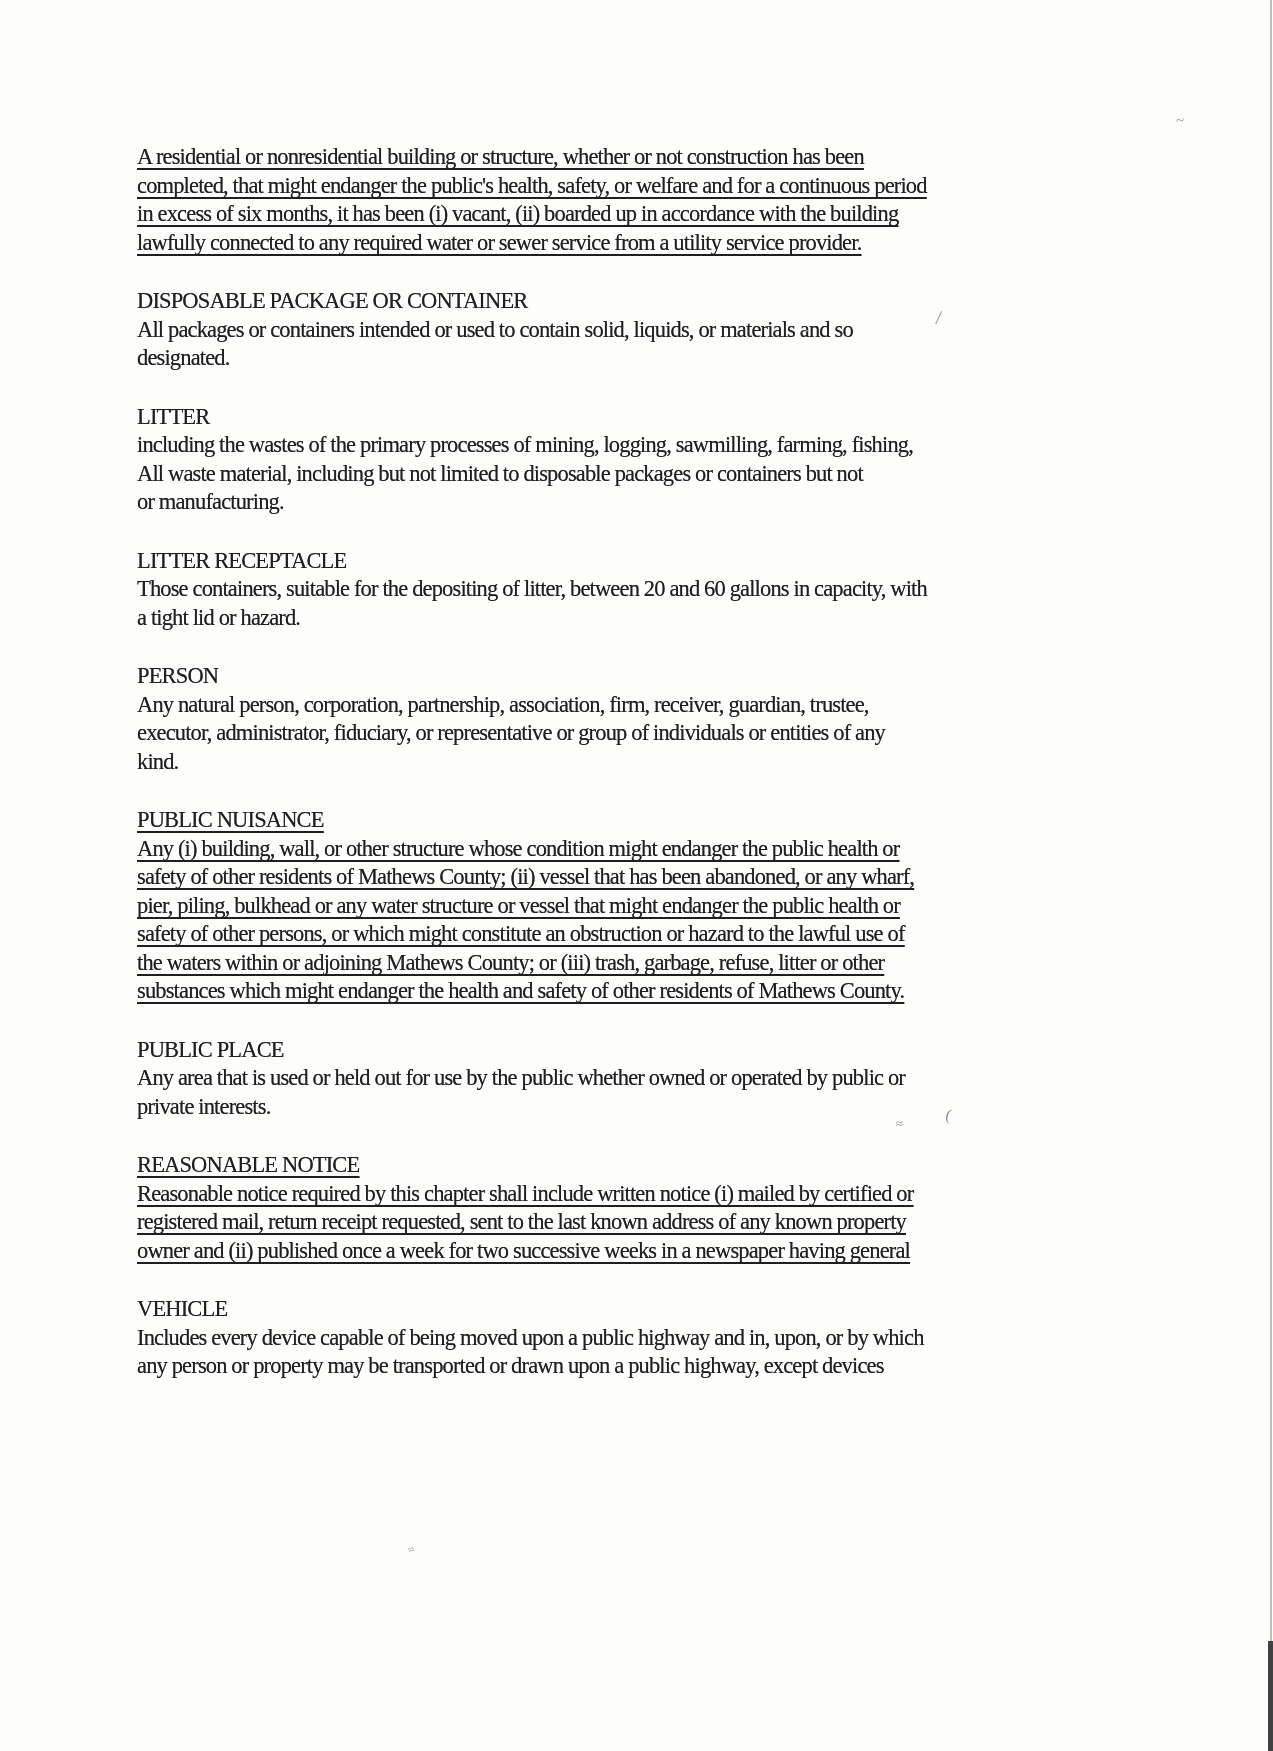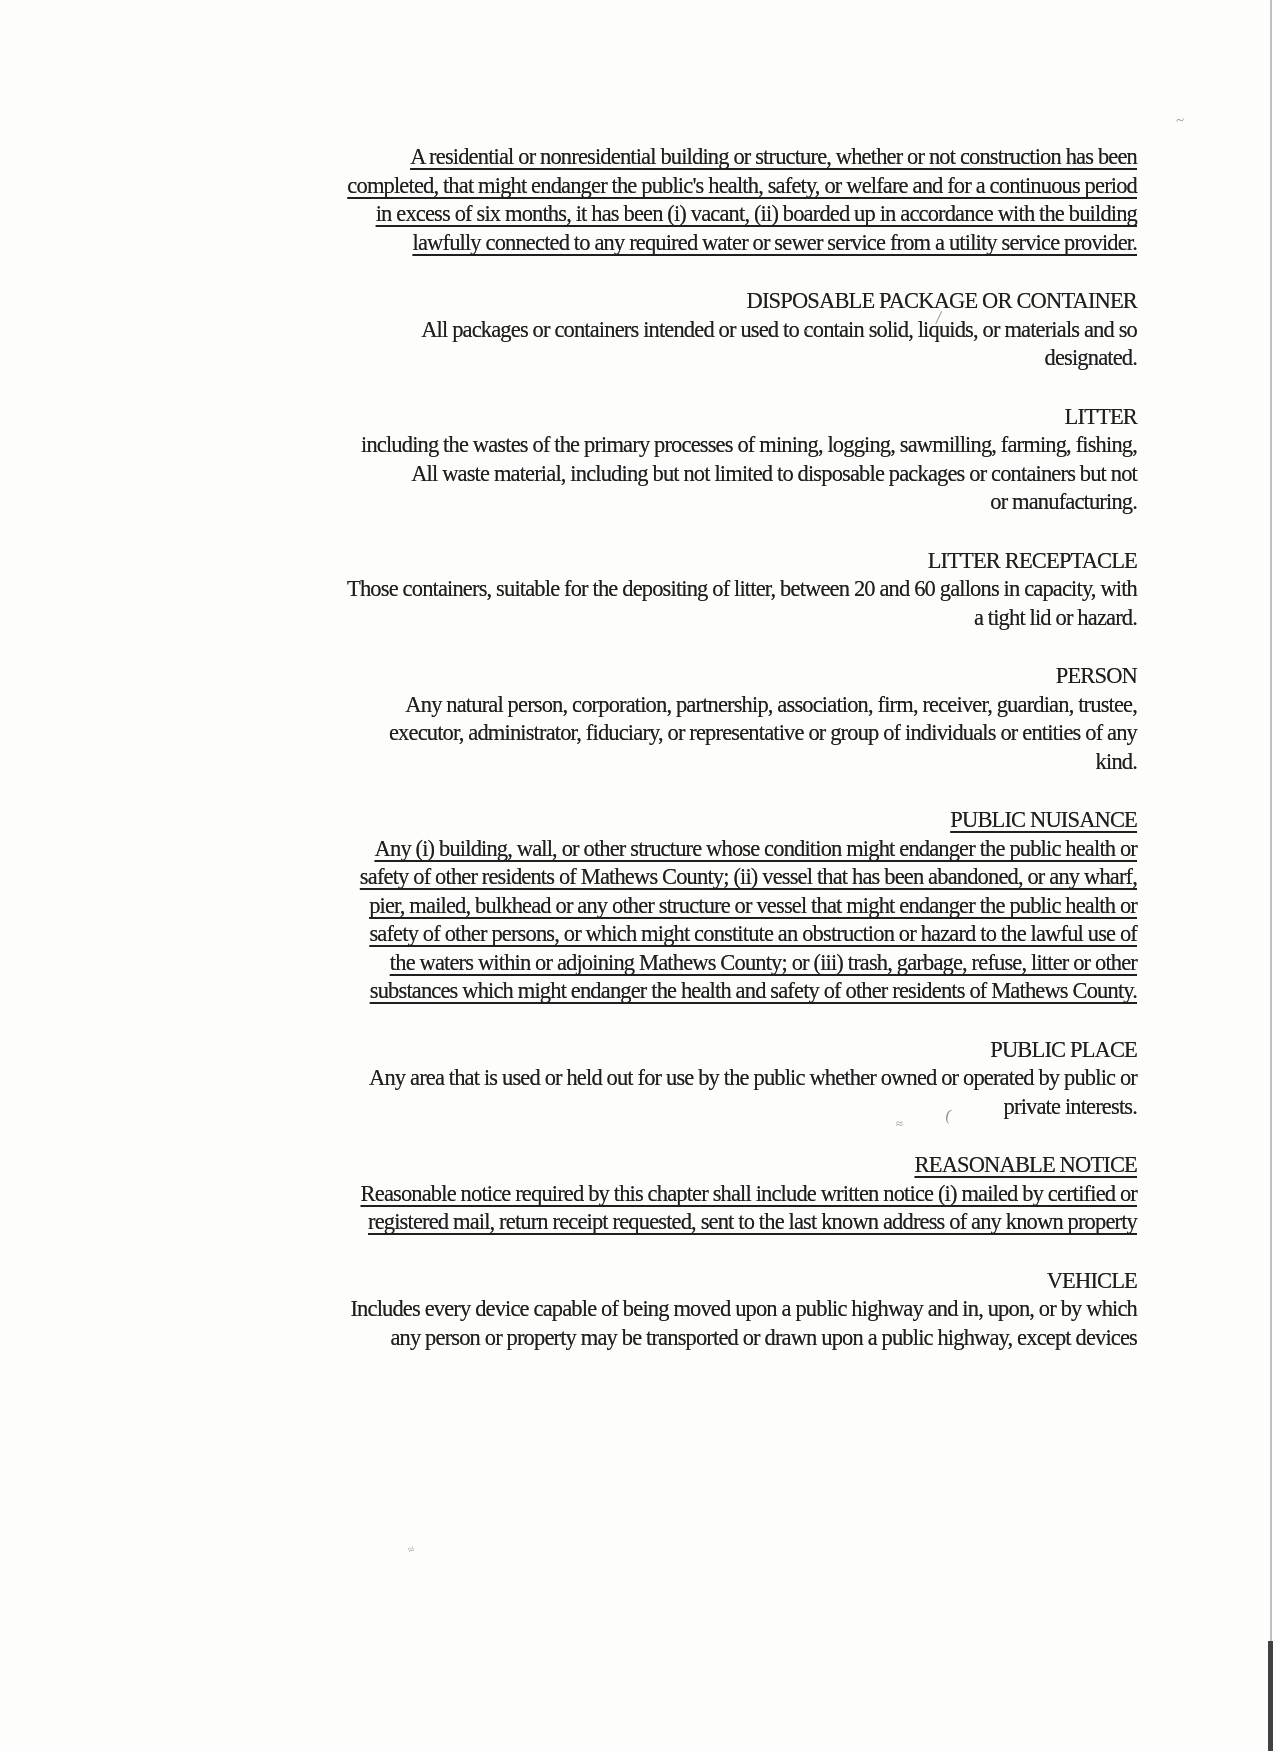--- a/index.html
+++ b/index.html
@@ -14,21 +14,20 @@
     background: #fdfdfc;
     overflow: hidden;
     font-family: "Liberation Serif", "DejaVu Serif", serif;
     color: #1f1f1f;
   }
   .content {
     position: absolute;
     left: 137px;
     top: 143px;
     width: 1000px;
-    text-align: right;
   }
   .def-section { margin: 0; padding: 0; }
   .def-section + .def-section { margin-top: 30px; }
   .term, .line {
     font-size: 22.5px;
     line-height: 28.5px;
     letter-spacing: -0.85px;
     white-space: nowrap;
     font-weight: normal;
     margin: 0;
@@ -104,40 +103,41 @@
           <div class="line">executor, administrator, fiduciary, or representative or group of individuals or entities of any</div>
           <div class="line">kind.</div>
         </div>
   </section>
 
   <section class="def-section">
     <h2 class="term u">PUBLIC NUISANCE</h2>
     <div class="body underlined">
           <div class="line">Any (i) building, wall, or other structure whose condition might endanger the public health or</div>
           <div class="line">safety of other residents of Mathews County; (ii) vessel that has been abandoned, or any wharf,</div>
-          <div class="line">pier, mailed, bulkhead or any other structure or vessel that might endanger the public health or</div>
+          <div class="line">pier, piling, bulkhead or any water structure or vessel that might endanger the public health or</div>
           <div class="line">safety of other persons, or which might constitute an obstruction or hazard to the lawful use of</div>
           <div class="line">the waters within or adjoining Mathews County; or (iii) trash, garbage, refuse, litter or other</div>
           <div class="line">substances which might endanger the health and safety of other residents of Mathews County.</div>
         </div>
   </section>
 
   <section class="def-section">
     <h2 class="term">PUBLIC PLACE</h2>
     <div class="body">
           <div class="line">Any area that is used or held out for use by the public whether owned or operated by public or</div>
           <div class="line">private interests.</div>
         </div>
   </section>
 
   <section class="def-section">
     <h2 class="term u">REASONABLE NOTICE</h2>
     <div class="body underlined">
           <div class="line">Reasonable notice required by this chapter shall include written notice (i) mailed by certified or</div>
           <div class="line">registered mail, return receipt requested, sent to the last known address of any known property</div>
+          <div class="line">owner and (ii) published once a week for two successive weeks in a newspaper having general</div>
         </div>
   </section>
 
   <section class="def-section">
     <h2 class="term">VEHICLE</h2>
     <div class="body">
           <div class="line">Includes every device capable of being moved upon a public highway and in, upon, or by which</div>
           <div class="line">any person or property may be transported or drawn upon a public highway, except devices</div>
         </div>
   </section>

